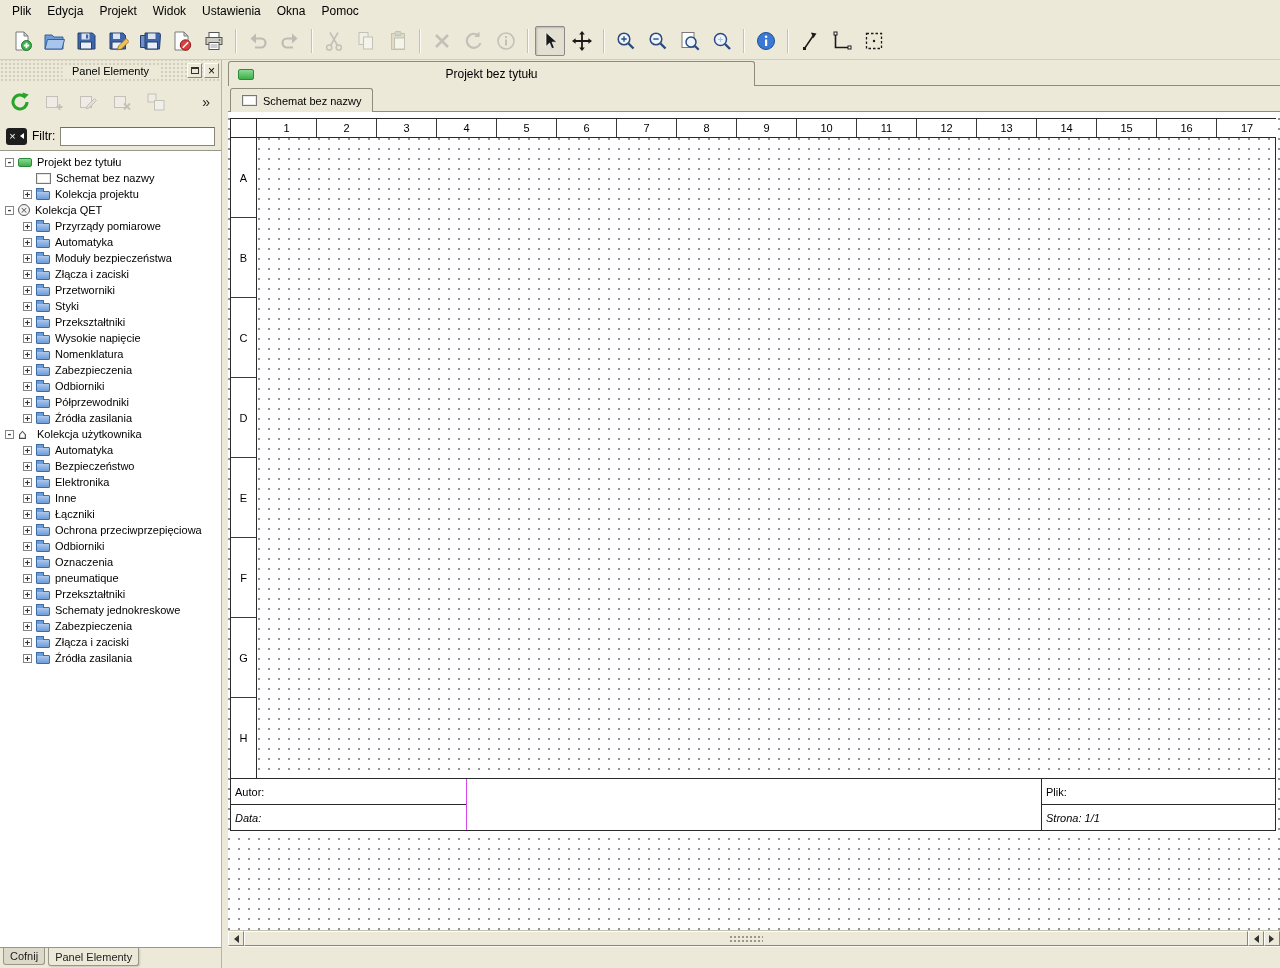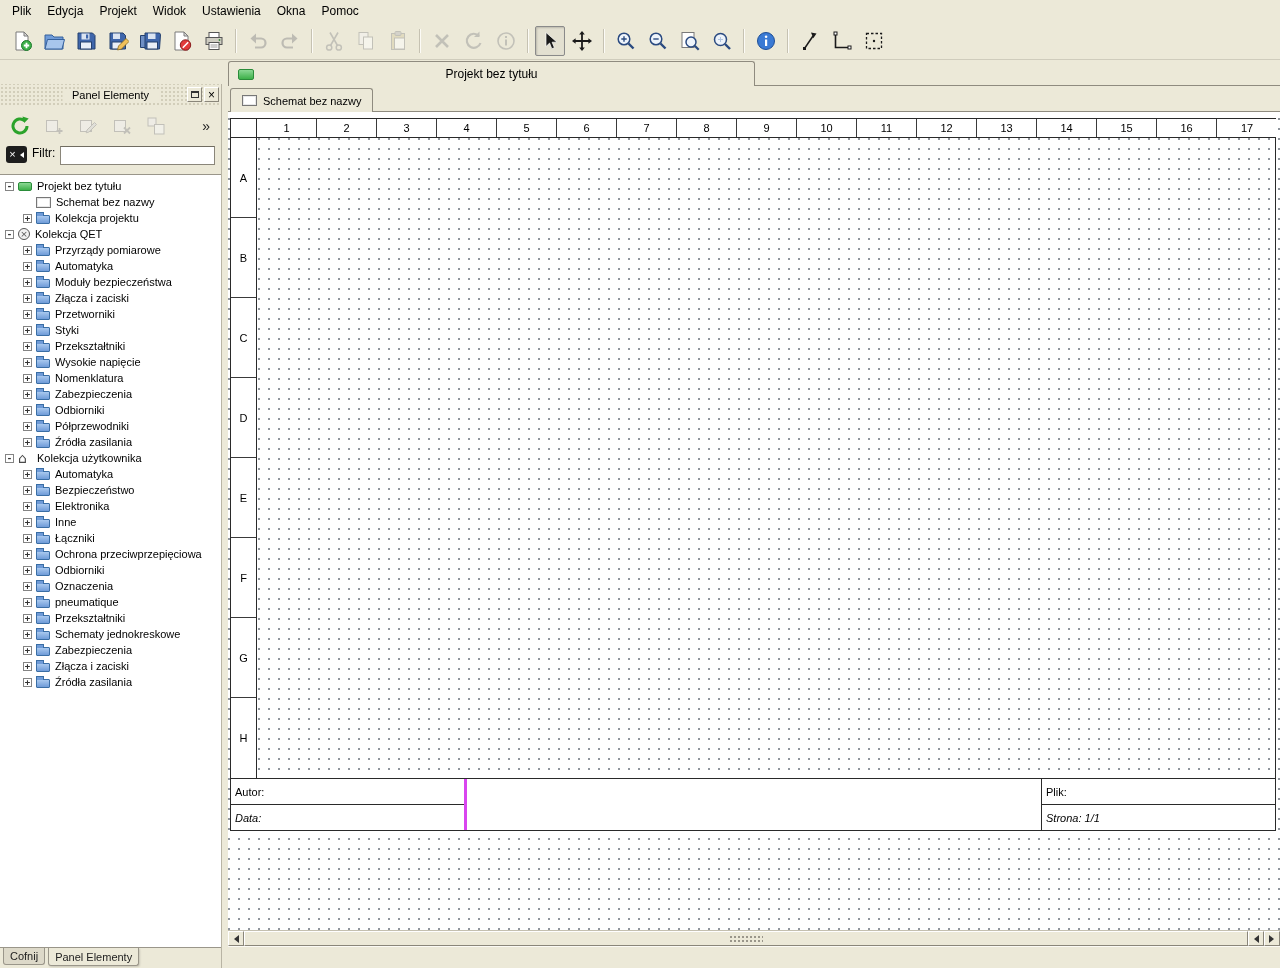--- a/index.html
+++ b/index.html
@@ -17,36 +17,36 @@
   .tbtn svg{width:22px;height:22px;display:block;}
   .tbtn.active{border:1px solid #8a8a8a;background:#e3e0d1;box-shadow:inset 1px 1px 2px rgba(0,0,0,.18);}
   .tbtn.disabled svg{opacity:.5;}
   .flip{transform:scaleX(-1);}
   .tsep{width:2px;height:24px;border-left:1px solid #c6c2b2;border-right:1px solid #fcfbf6;margin:0 5px;flex:none;}
 
   
   .main{flex:1;display:flex;min-height:0;}
 
   
-  .panel{width:222px;flex:none;display:flex;flex-direction:column;background:#ece9d8;border-right:1px solid #b8b4a4;margin-top:24px;}
+  .panel{width:222px;flex:none;display:flex;flex-direction:column;background:#ece9d8;border-right:1px solid #b8b4a4;}
   .panel-header{height:22px;position:relative;background-image:radial-gradient(#d2ceba 1px,transparent 1.2px);background-size:4px 4px;background-position:0 2px;flex:none;}
   .panel-title{position:absolute;left:50%;top:50%;transform:translate(-50%,-50%);background:#ece9d8;padding:0 10px;font-size:11px;white-space:nowrap;}
   .panel-header-btns{position:absolute;right:2px;top:3px;display:flex;}
   .win-btn{width:15px;height:15px;background:#ece9d8;border:1px solid #fff;border-right-color:#8a867a;border-bottom-color:#8a867a;display:flex;align-items:center;justify-content:center;margin-left:2px;}
   .float-glyph{display:block;width:8px;height:7px;border:1px solid #333;border-top-width:2px;}
   .close-glyph::before{content:"×";font-size:12px;line-height:1;}
 
   .panel-toolbar{height:40px;display:flex;align-items:center;padding:0 5px;flex:none;}
   .pbtn{width:30px;height:30px;flex:none;display:flex;align-items:center;justify-content:center;border:1px solid transparent;border-radius:2px;margin-right:4px;}
   .pbtn svg{width:22px;height:22px;display:block;}
   .pbtn.disabled svg{opacity:.55;}
   .overflow-btn{margin-left:auto;margin-right:2px;font-size:14px;color:#222;padding:2px 4px;}
   .overflow-glyph::before{content:"»";}
 
-  .filter-row{height:28px;display:flex;align-items:flex-start;gap:5px;padding:0 6px;flex:none;}
+  .filter-row{height:28px;display:flex;align-items:center;gap:5px;padding:0 6px;flex:none;}
   .clear-btn{width:21px;height:17px;flex:none;background:#1d1d1d;border-radius:3px;color:#fff;display:flex;align-items:center;justify-content:center;font-size:10px;}
   .clear-glyph::before{content:"×";font-size:11px;line-height:1;}
   .clear-btn::after{content:"";width:0;height:0;border:3px solid transparent;border-right:4px solid #fff;margin-left:1px;}
   .filter-label{font-size:12px;}
   .filter-input{flex:1;height:19px;border:1px solid #8a867a;border-top-color:#706c60;background:#fff;font:11px "Liberation Sans",sans-serif;padding:0 3px;}
 
   .tree{flex:1;background:#fff;border-top:1px solid #9a968a;border-bottom:1px solid #9a968a;overflow:hidden;padding-top:3px;}
   .titem{display:flex;align-items:center;height:16px;font-size:11px;white-space:nowrap;}
   .titem[data-depth="0"]{padding-left:5px;}
   .titem[data-depth="1"]{padding-left:23px;}
@@ -88,21 +88,21 @@
   .sheet-header{display:flex;height:19px;border-bottom:1px solid #2a2a2a;}
   .corner{width:26px;flex:none;background:#fff;border-right:1px solid #2a2a2a;}
   .colcell{width:60px;flex:none;background:#fff;border-right:1px solid #3a3a3a;text-align:center;font-size:11px;line-height:18px;}
   .colcell:last-child{border-right:none;}
   .sheet-body{display:flex;height:640px;}
   .rowcol{width:26px;flex:none;background:#fff;border-right:1px solid #2a2a2a;display:flex;flex-direction:column;}
   .rowcell{height:80px;border-bottom:1px solid #3a3a3a;display:flex;align-items:center;justify-content:center;font-size:11px;}
   .rowcell:last-child{border-bottom:none;}
   .sheet-grid{flex:1;}
   .titleblock{display:flex;height:52px;border-top:1px solid #2a2a2a;background:#fff;font-size:11px;}
-  .tb-left{width:236px;flex:none;border-right:3px solid #d946ef;display:flex;flex-direction:column;}
+  .tb-left{width:236px;flex:none;border-right:1px solid #d946ef;display:flex;flex-direction:column;}
   .tb-right{width:234px;flex:none;border-left:1px solid #2a2a2a;display:flex;flex-direction:column;}
   .tb-mid{flex:1;}
   .tb-cell{flex:1;display:flex;align-items:center;padding-left:4px;border-bottom:1px solid #2a2a2a;}
   .tb-cell:last-child{border-bottom:none;font-style:italic;}
 
   
   .hscroll{height:16px;flex:none;display:flex;background:#d8d4c6;border-top:1px solid #c4c0b0;}
   .sb-btn{width:16px;height:15px;flex:none;background:#ece9d8;border:1px solid #fff;border-right-color:#8a867a;border-bottom-color:#8a867a;display:flex;align-items:center;justify-content:center;}
   .tri-left{width:0;height:0;border:4px solid transparent;border-right:5px solid #333;margin-left:-3px;}
   .tri-right{width:0;height:0;border:4px solid transparent;border-left:5px solid #333;margin-right:-3px;}

